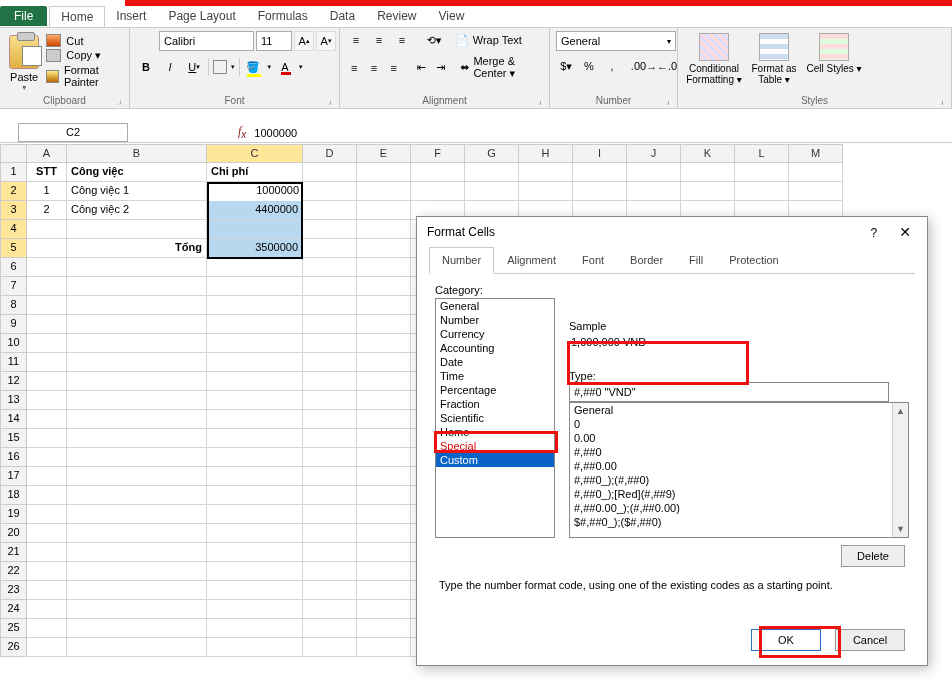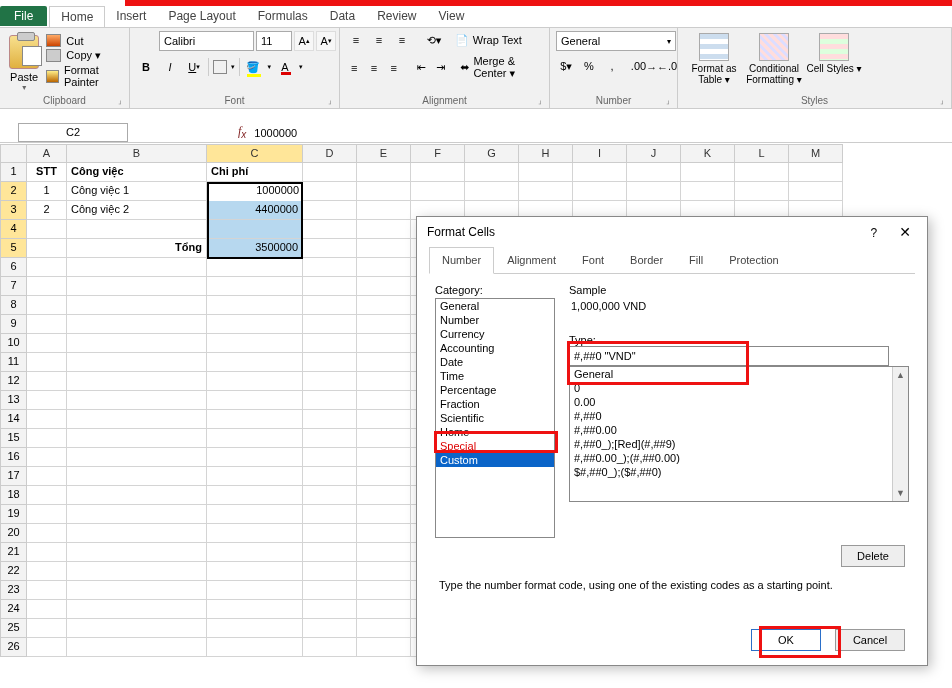--- a/index.html
+++ b/index.html
@@ -72,21 +72,21 @@
 .selbox { position:absolute; border:2px solid #000; pointer-events:none; }
 
 
 .dialog { position:absolute; left:416px; top:216px; width:512px; height:450px; background:#fff; border:1px solid #888; box-shadow: 3px 3px 12px rgba(0,0,0,0.25); }
 .dlg-title { height:30px; display:flex; align-items:center; padding:0 10px; justify-content:space-between; }
 .dlg-title .t { font-size:12px; }
 .dlg-close { font-size:14px; padding:2px 6px; }
 .dlg-tabs { display:flex; border-bottom:1px solid #ccc; margin:0 12px; }
 .dlg-tab { padding:6px 12px; font-size:11px; color:#444; border:1px solid transparent; }
 .dlg-tab.active { border:1px solid #ccc; border-bottom:1px solid #fff; background:#fff; margin-bottom:-1px; }
-.dlg-body { padding:10px 18px; display:flex; gap:14px; }
+.dlg-body { padding:10px 18px; display:flex; gap:14px;align-items:flex-end; }
 .catcol { width:120px; }
 .catlabel { font-size:11px; margin-bottom:2px; }
 .catlist { border:1px solid #888; height:240px; overflow:hidden; font-size:11px; }
 .catlist div { padding:1px 4px; }
 .catlist .sel { background:#0a64c8; color:#fff; }
 .rightcol { flex:1; font-size:11px; }
 .samplebox { border:0; height:36px; }
 .typebox { border:1px solid #888; width: 320px; height: 20px; padding:2px 4px; font-size:11px; }
 .fmtlist { border:1px solid #888; height:136px; overflow:hidden; margin-top:0; position:relative; }
 .fmtlist div { padding:0 4px; font-size:11px; line-height:14px; white-space:nowrap; }
@@ -223,26 +223,26 @@
         <div class="albtn">.00→</div>
         <div class="albtn">←.0</div>
       </div>
     </div>
     <div class="group-label">Number</div>
   </div>
 
   <div class="group stylegrp">
     <div class="group-body">
       <div class="bigico">
+          <div class="ic"></div>
+          <span>Conditional Formatting ▾</span>
+        </div>
+      <div class="bigico">
           <div class="ic" style="background:repeating-linear-gradient(#cde,#cde 5px,#fff 5px,#fff 10px);"></div>
           <span>Format as Table ▾</span>
-        </div>
-      <div class="bigico">
-          <div class="ic"></div>
-          <span>Conditional Formatting ▾</span>
         </div>
       <div class="bigico">
           <div class="ic" style="background:repeating-linear-gradient(#fdd,#fdd 5px,#dfd 5px,#dfd 10px);"></div>
           <span>Cell Styles ▾</span>
         </div>
     </div>
     <div class="group-label">Styles</div>
   </div>
 </div>
 
@@ -727,20 +727,21 @@
           <div style="padding:4px 2px;">1,000,000 VND</div>
         </div>
       <div style="margin-top:2px;">Type:</div>
       <input class="typebox" value="#,##0 &quot;VND&quot;" style="">
       <div class="fmtlist" id="fmtlist">
           <div>General</div>
           <div>0</div>
           <div>0.00</div>
           <div>#,##0</div>
           <div>#,##0.00</div>
+          <div>#,##0_);(#,##0)</div>
           <div>#,##0_);[Red](#,##9)</div>
           <div>#,##0.00_);(#,##0.00)</div>
           <div>$#,##0_);($#,##0)</div>
           <div class="fmtscroll"></div>
         </div>
     </div>
   </div>
   <button class="delbtn">Delete</button>
   <div class="hint">Type the number format code, using one of the existing codes as a starting point.</div>
   <div class="dlg-btns">

